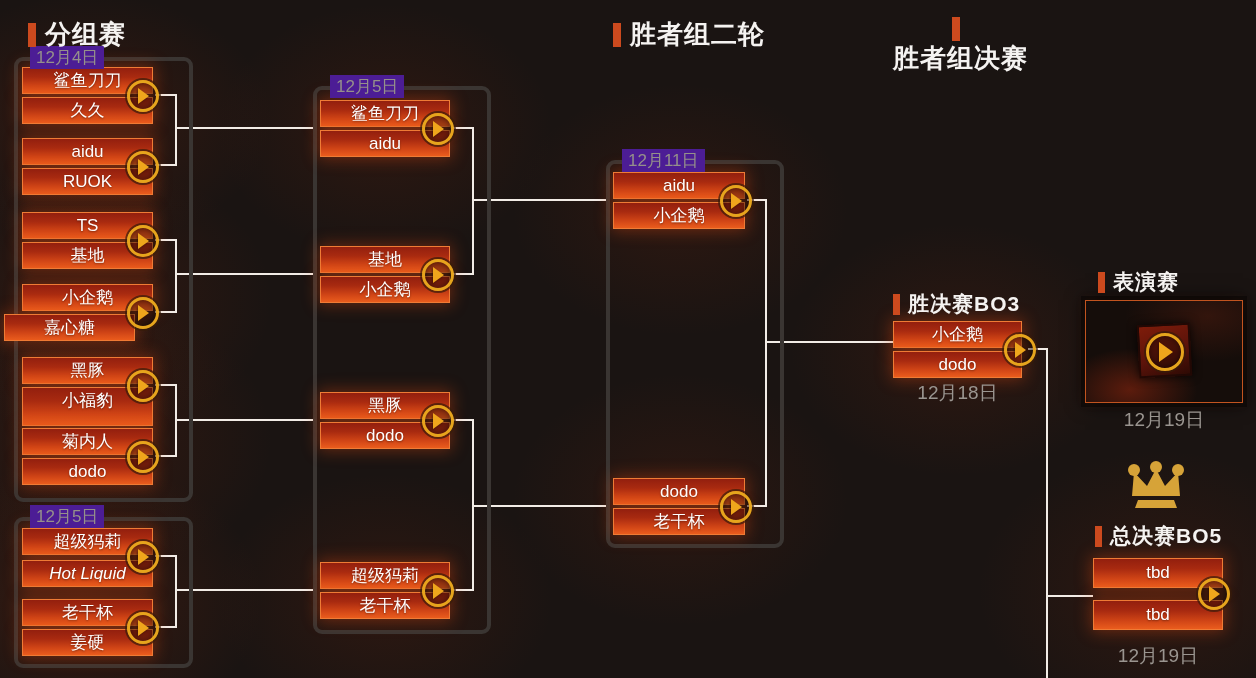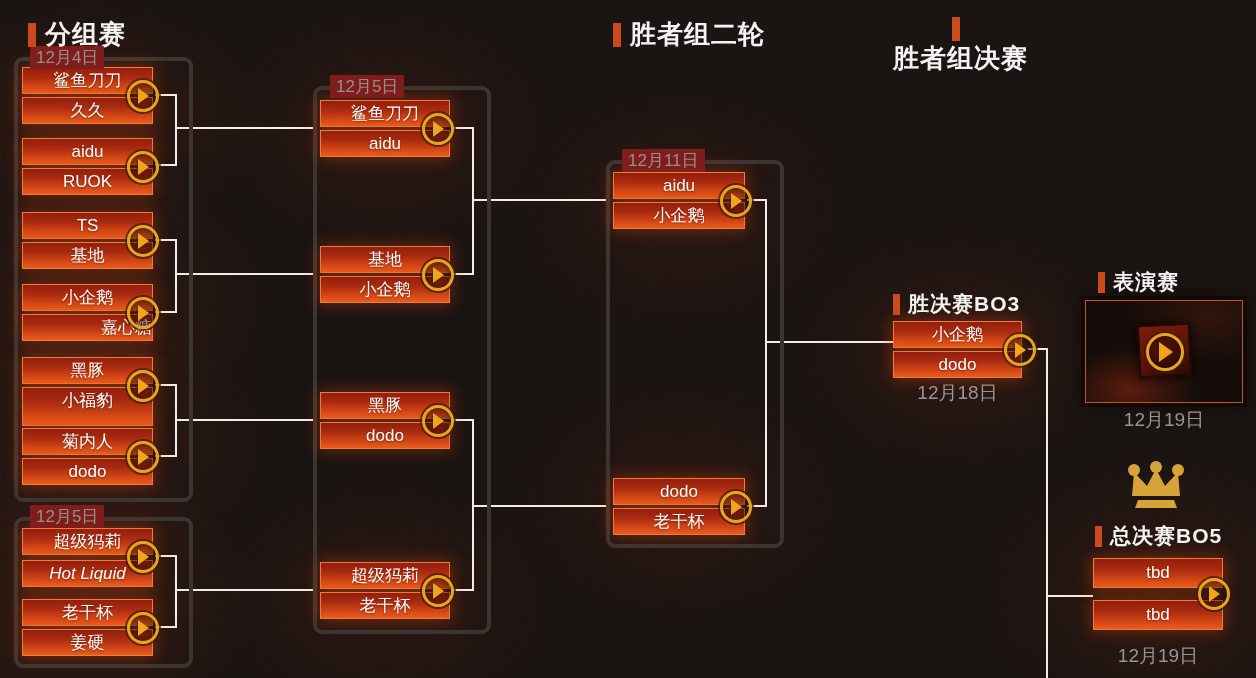--- a/index.html
+++ b/index.html
@@ -19,21 +19,21 @@
       radial-gradient(260px 200px at 1160px 590px, rgba(150,45,12,.16), transparent 70%),
       #1a1412;
   }
   #stage{position:absolute;inset:0;}
   .hdr{position:absolute;display:flex;align-items:center;z-index:6;}
   .hbar{display:inline-block;width:8px;height:24px;background:#cc4a1e;margin-right:9px;}
   .htxt{color:#f5f3f1;font-size:26px;font-weight:bold;letter-spacing:1px;}
   .hdr.small .hbar{width:7px;height:21px;margin-right:8px;}
   .hdr.small .htxt{font-size:21px;}
   .box{position:absolute;border:4px solid #3a3532;border-radius:9px;z-index:2;}
-  .date{position:absolute;color:#95908b;font-size:17px;z-index:5;background:#7f1d1d;padding:0 6px;white-space:nowrap;}
+  .date{position:absolute;color:#95908b;font-size:17px;z-index:5;background:#4c1d95;padding:0 6px;white-space:nowrap;}
   .cdate{position:absolute;color:#9a9590;font-size:19px;text-align:center;z-index:5;}
   .team{position:absolute;z-index:3;text-align:center;color:#fff;font-size:17px;
     background:linear-gradient(180deg,#931f0e 0%,#a82a10 35%,#cf4416 70%,#ea5c1d 100%);
     border:1px solid #ef7b35;box-sizing:border-box;
     box-shadow:0 0 16px 2px rgba(226,74,18,.38);
     text-shadow:0 1px 2px rgba(0,0,0,.4);}
   .line{position:absolute;background:#f2ece6;z-index:1;}
   .line.h{height:2px;} .line.v{width:2px;}
   .play{position:absolute;width:26px;height:26px;margin:-16px 0 0 -16px;border:3px solid #e6a51d;border-radius:50%;
     background:rgba(30,12,6,.35);box-shadow:0 0 0 2px rgba(55,28,10,.72), inset 0 0 6px rgba(0,0,0,.5);z-index:4;cursor:pointer;}
@@ -116,21 +116,21 @@
 <div class="team" style="left: 22px; top: 67px; width: 131px; height: 27px; line-height: 25px;">鲨鱼刀刀</div>
     <div class="team" style="left: 22px; top: 97px; width: 131px; height: 27px; line-height: 25px;">久久</div>
     <div class="play" style="left: 143px; top: 95.5px;"></div>
     <div class="team" style="left: 22px; top: 138px; width: 131px; height: 27px; line-height: 25px;">aidu</div>
     <div class="team" style="left: 22px; top: 168px; width: 131px; height: 27px; line-height: 25px;">RUOK</div>
     <div class="play" style="left: 143px; top: 166.5px;"></div>
     <div class="team" style="left: 22px; top: 212px; width: 131px; height: 27px; line-height: 25px;">TS</div>
     <div class="team" style="left: 22px; top: 242px; width: 131px; height: 27px; line-height: 25px;">基地</div>
     <div class="play" style="left: 143px; top: 240.5px;"></div>
     <div class="team" style="left: 22px; top: 284px; width: 131px; height: 27px; line-height: 25px;">小企鹅</div>
-    <div class="team" style="left: 22px; top: 314px; width: 131px; height: 27px; line-height: 25px; text-align: right;">嘉心糖</div>
+    <div class="team" style="left: 4px; top: 314px; width: 131px; height: 27px; line-height: 25px;">嘉心糖</div>
     <div class="play" style="left: 143px; top: 312.5px;"></div>
     <div class="team" style="left: 22px; top: 357px; width: 131px; height: 27px; line-height: 25px;">黑豚</div>
     <div class="team" style="left: 22px; top: 387px; width: 131px; height: 39px; line-height: 25px;">小福豹</div>
     <div class="play" style="left: 143px; top: 385.5px;"></div>
     <div class="team" style="left: 22px; top: 428px; width: 131px; height: 27px; line-height: 25px;">菊内人</div>
     <div class="team" style="left: 22px; top: 458px; width: 131px; height: 27px; line-height: 25px;">dodo</div>
     <div class="play" style="left: 143px; top: 456.5px;"></div>
     <div class="team" style="left: 22px; top: 528px; width: 131px; height: 27px; line-height: 25px;">超级犸莉</div>
     <div class="team" style="left: 22px; top: 560px; width: 131px; height: 27px; line-height: 25px; font-style: italic;">Hot Liquid</div>
     <div class="play" style="left: 143px; top: 556.5px;"></div>

